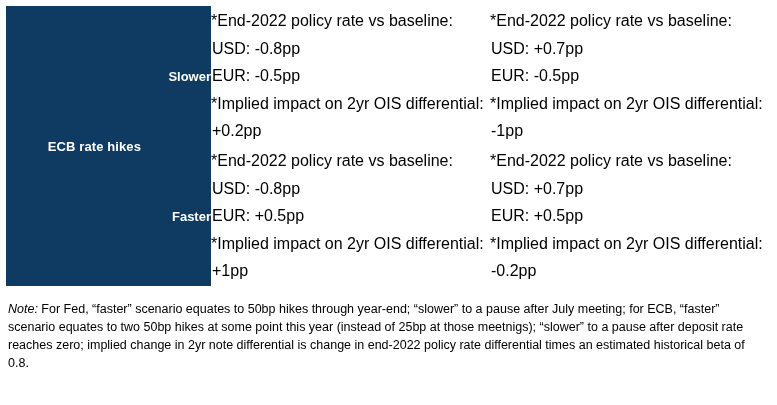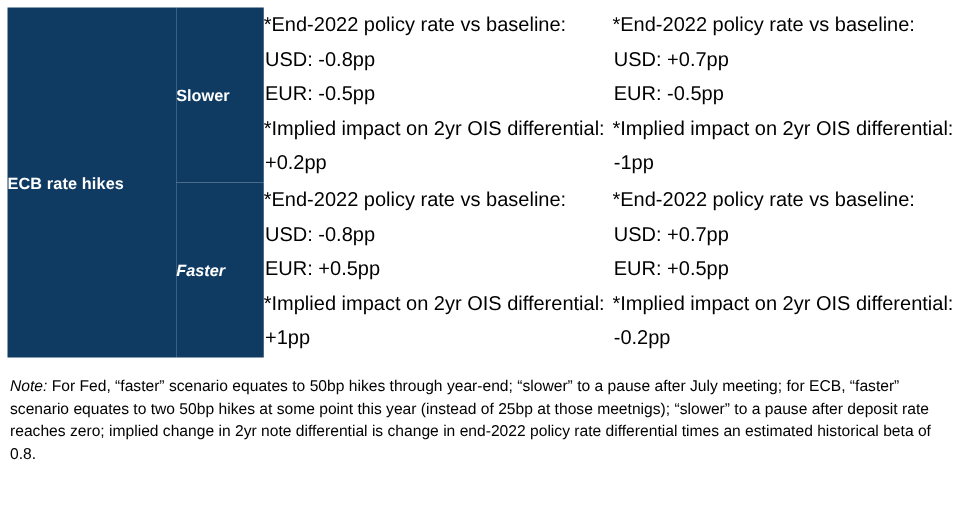--- a/index.html
+++ b/index.html
@@ -28,51 +28,50 @@
   }
   table.matrix td {
     vertical-align: middle;
     padding: 0;
     border: 0;
   }
   .rowlabel {
     width: 135px;
     background: #0f3b63;
     color: #ffffff;
-    text-align: left;
+    text-align: right;
     font-weight: bold;
     font-size: 13px;
     letter-spacing: 0.1px;
   }
   .collabel {
     width: 70px;
     background: #0f3b63;
     color: #ffffff;
-    text-align: left;
+    text-align: right;
     font-weight: bold;
     font-size: 13px;
   }
   .cell {
     border: 1px solid #0f3b63;
     padding: 7px 8px 8px 8px;
     font-size: 16px;
     line-height: 1.72;
     vertical-align: top;
     height: 140px;
     box-sizing: border-box;
   }
   .cell .line {
     white-space: nowrap;
   }
   .cell .indent {
     padding-left: 1px;
   }
   .sep-top {
     border-top: 2px solid #ffffff;
-    font-style: italic;
   }
   .note {
     margin: 14px 8px 0 8px;
     font-size: 12.5px;
     line-height: 1.45;
     color: #000000;
   }
   .note .italic {
     font-style: italic;
     text-align: center;

